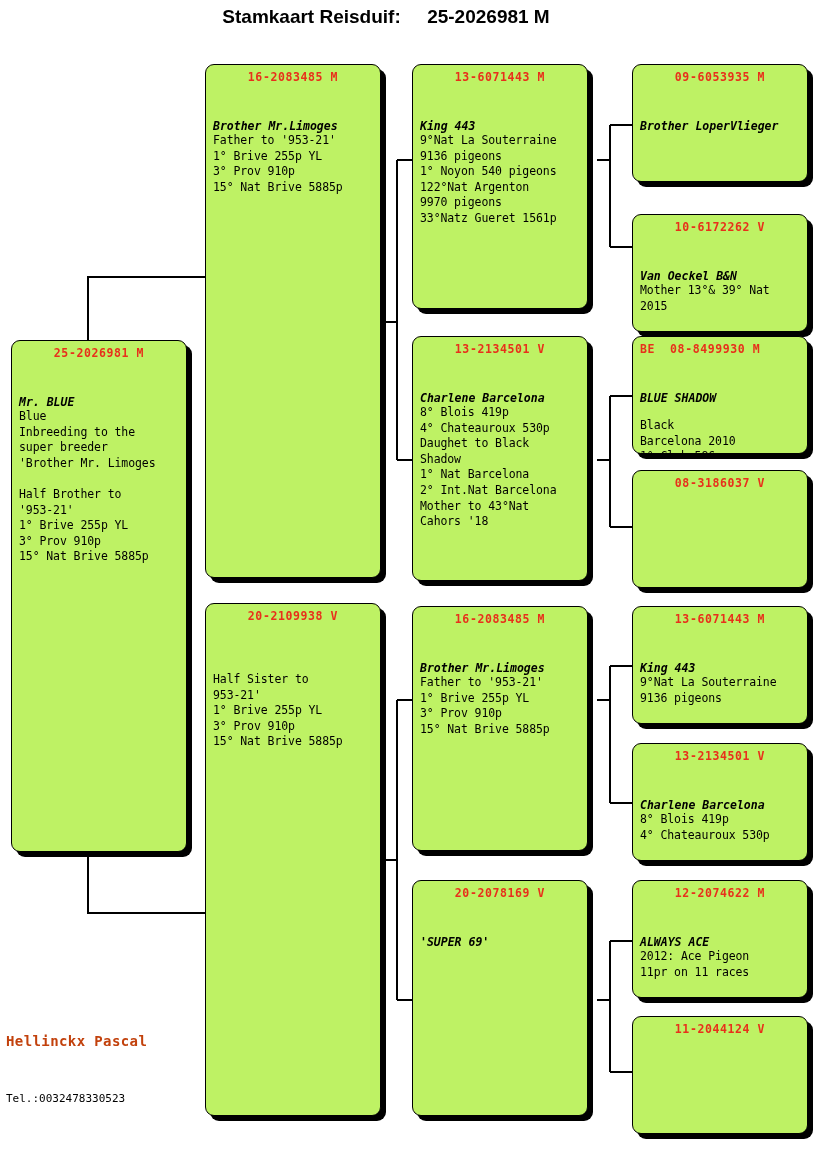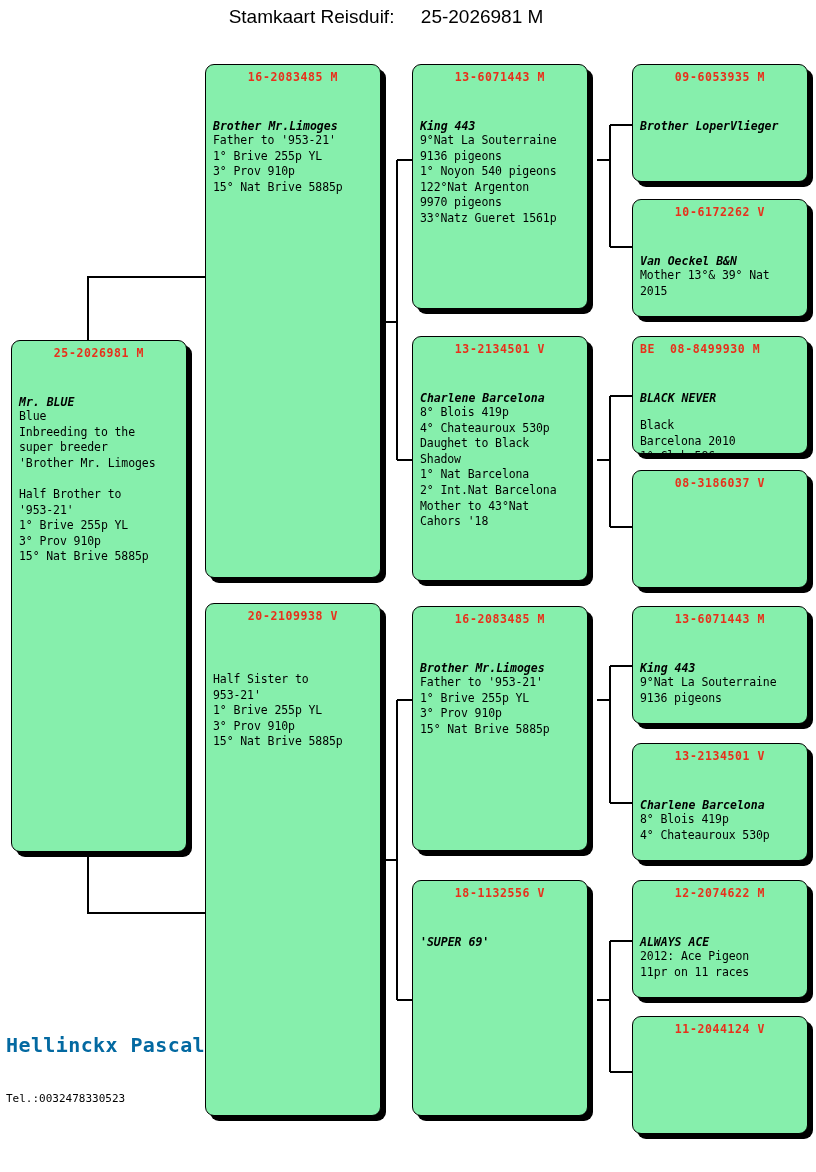--- a/index.html
+++ b/index.html
@@ -18,34 +18,35 @@
   #page-title {
     position: absolute;
     left: 0; top: 6px;
     width: 772px;
     text-align: center;
     font-family: "Liberation Sans", sans-serif;
     font-size: 19px;
     color: #000;
     letter-spacing: 0px;
     white-space: pre;
+    font-weight: bold;
   }
 
   
   #connectors {
     position: absolute;
     left: 0; top: 0;
     width: 816px; height: 1172px;
     pointer-events: none;
   }
 
   
   .pbox {
     position: absolute;
-    background: #86efac;
+    background: #bef264;
     border: 1px solid #000000;
     border-radius: 9px;
     box-shadow: 5px 5px 0 0 #000000;
     padding: 5px 7px 4px 7px;
     overflow: hidden;
   }
   .pbox .ring {
     color: #e8301b;
     font-size: 11.5px;
     font-weight: bold;
@@ -73,24 +74,24 @@
     line-height: 15.6px;
     white-space: pre-wrap;
     letter-spacing: -0.1px;
   }
   .pbox .notes.tight { margin-top: 13px; }
 
   
   #breeder-name {
     position: absolute;
     left: 6px; top: 1033px;
-    font-size: 20px;
+    font-size: 14px;
     font-weight: bold;
     letter-spacing: 0.4px;
-    color: #0369a1;
+    color: #c2410c;
     white-space: pre;
   }
   #breeder-tel {
     position: absolute;
     left: 6px; top: 1092px;
     font-size: 11px;
     color: #000;
     white-space: pre;
   }
   #copyright {
@@ -207,39 +208,39 @@
 <div class="pbox" style="left:412px; top:606px; width:176px; height:245px;">
   <div class="ring">16-2083485 M</div>
   <div class="name">Brother Mr.Limoges</div>
   <div class="notes">Father to '953-21'
 1° Brive 255p YL
 3° Prov 910p
 15° Nat Brive 5885p</div>
 </div>
 
 <div class="pbox" style="left:412px; top:880px; width:176px; height:236px;">
-  <div class="ring">18-1132556 V</div>
+  <div class="ring">20-2078169 V</div>
   <div class="name">'SUPER 69'</div>
 </div>
 
 <div class="pbox" style="left:632px; top:64px; width:176px; height:118px;">
   <div class="ring">09-6053935 M</div>
   <div class="name">Brother LoperVlieger</div>
 </div>
 
-<div class="pbox" style="left:632px; top:199px; width:176px; height:118px;">
+<div class="pbox" style="left:632px; top:214px; width:176px; height:118px;">
   <div class="ring">10-6172262 V</div>
   <div class="name">Van Oeckel B&amp;N</div>
   <div class="notes">Mother 13°&amp; 39° Nat
 2015</div>
 </div>
 
 <div class="pbox" style="left:632px; top:336px; width:176px; height:118px;">
   <div class="ring left">BE  08-8499930 M</div>
-  <div class="name">BLACK NEVER</div>
+  <div class="name">BLUE SHADOW</div>
   <div class="notes tight">Black
 Barcelona 2010
 1° Club 586p</div>
 </div>
 
 <div class="pbox" style="left:632px; top:470px; width:176px; height:118px;">
   <div class="ring">08-3186037 V</div>
   <div class="name"></div>
 </div>
 

